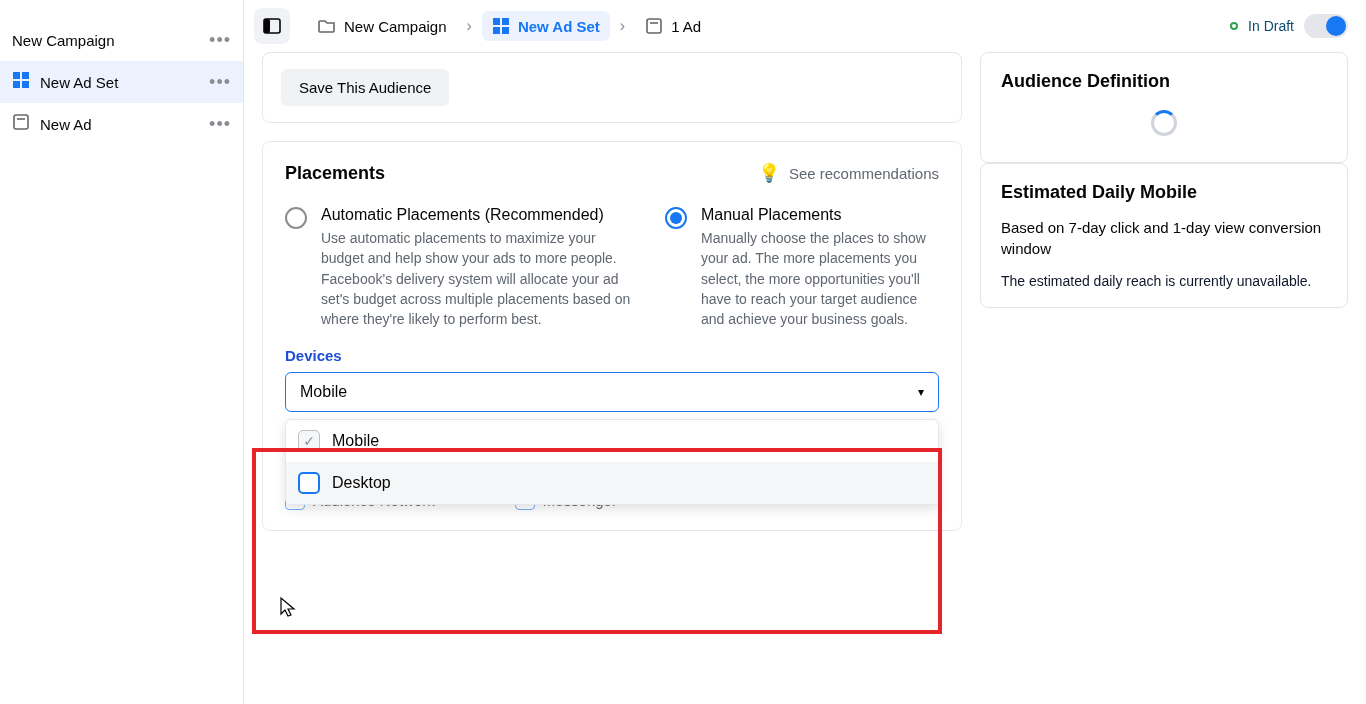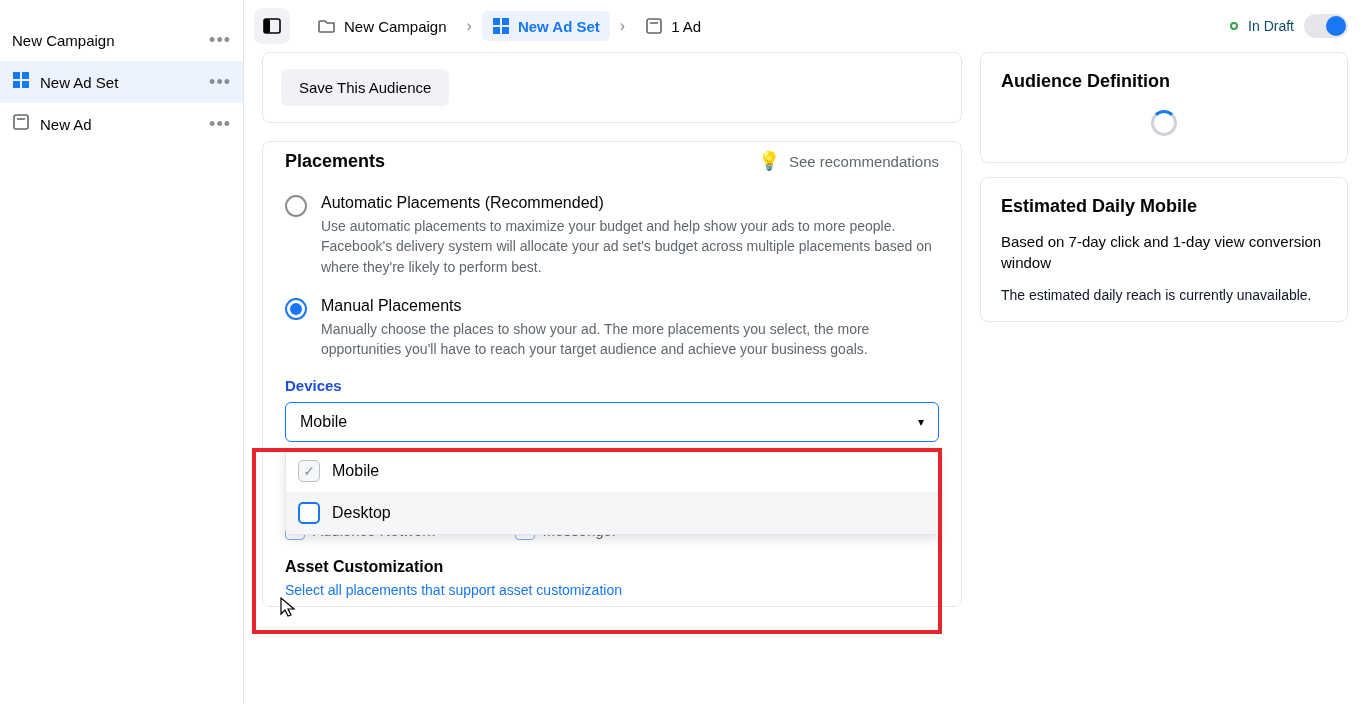--- a/index.html
+++ b/index.html
@@ -31,30 +31,30 @@
 .toggle { width: 44px; height: 24px; border-radius: 14px; background: #e4e6eb; position: relative; }
 .toggle .knob { width: 20px; height: 20px; background: #1877f2; border-radius: 50%; position: absolute; right: 2px; top: 2px; }
 
 .tabs { display: flex; justify-content: center; gap: 18px; padding: 12px 0 18px; }
 .tab { display: flex; align-items: center; gap: 8px; padding: 10px 20px; border-radius: 8px; font-size: 16px; font-weight: 600; cursor: pointer; }
 .tab.edit { background: #e7f3ff; color: #1877f2; }
 .tab.review { color: #050505; }
 
 .content-row { display: flex; gap: 18px; padding: 0 18px; }
 .left-col { flex: 1; display:flex; flex-direction:column; gap:18px; }
-.card { background: #fff; border: 1px solid #e4e6eb; border-radius: 8px; padding: 8px 22px; }
+.card { background: #fff; border: 1px solid #e4e6eb; border-radius: 8px; padding: 20px 22px; }
 .audience-card { padding: 16px 18px; }
 .save-audience-btn { background: #f0f2f5; border-radius: 6px; padding: 10px 18px; font-size: 15px; font-weight: 500; color: #050505; display: inline-block; cursor:pointer; }
 
 .placements-card .section-head { display: flex; align-items: center; justify-content: space-between; margin-bottom: 22px; }
 .section-title { font-size: 18px; font-weight: 700; color: #050505; }
 .see-rec { display: flex; align-items: center; gap: 8px; color: #606770; font-size: 15px; }
 .lightbulb { color: #4ad295; font-size: 18px; }
 
-.radio-group { display: flex; flex-direction: column; gap: 20px; margin-bottom: 18px; }
+.radio-group { display: flex; flex-direction: row; gap: 30px; margin-bottom: 18px; }
 .radio-row { display: flex; gap: 14px; }
 .radio-outer { width: 22px; height: 22px; border-radius: 50%; border: 2px solid #8a8d91; flex-shrink: 0; margin-top: 1px; position: relative; }
 .radio-outer.selected { border-color: #1877f2; }
 .radio-outer.selected::after { content:""; width: 12px; height: 12px; background:#1877f2; border-radius:50%; position:absolute; top:3px; left:3px; }
 .radio-content .radio-title { font-size: 16px; font-weight: 500; color: #050505; margin-bottom: 4px; }
 .radio-content .radio-desc { font-size: 14px; color: #606770; line-height: 1.45; }
 
 .devices-block { position: relative; }
 .devices-label { font-size: 15px; font-weight: 700; color: #1d4ed8; margin-bottom: 8px; }
 .devices-select { width: 100%; height: 40px; border: 1px solid #1877f2; border-radius: 6px; display: flex; align-items: center; justify-content: space-between; padding: 0 14px; font-size: 16px; color: #050505; background:#fff; cursor:pointer; }
@@ -70,21 +70,21 @@
 .highlight-box { position: absolute; border: 4px solid #e6252b; pointer-events: none; z-index: 8; }
 
 .under-dd { display:flex; gap: 80px; padding-top: 78px; color:#050505; font-size:15px; font-weight:500; }
 .under-item { display:flex; align-items:center; gap:8px; text-decoration: line-through; opacity: 0.6; }
 .under-check { width:20px; height:20px; border-radius:4px; border:1px solid #1877f2; color:#1877f2; display:flex; align-items:center; justify-content:center; font-size:13px; }
 
 .asset-cust { margin-top: 18px; }
 .asset-title { font-size: 16px; font-weight: 700; color: #050505; margin-bottom: 6px; }
 .asset-link { font-size: 14px; color: #1877f2; }
 
-.right-col { width: 368px; display: flex; flex-direction: column; gap: 14px; }
+.right-col { width: 368px; display: flex; flex-direction: column; }
 .side-card { background: #fff; border: 1px solid #e4e6eb; border-radius: 8px; padding: 18px 20px; }
 .side-title { font-size: 18px; font-weight: 700; color: #050505; margin-bottom: 14px; }
 .spinner { width: 26px; height: 26px; border: 3px solid #d0d4da; border-top-color: #1877f2; border-radius: 50%; margin: 18px auto 8px; animation: spin 1s linear infinite; }
 @keyframes spin { to { transform: rotate(360deg);} }
 .side-sub { font-size: 15px; color: #050505; margin-bottom: 14px; line-height:1.4; }
 .side-note { font-size: 14px; color: #0f172a; }
 
 .cursor-img { position: absolute; z-index: 20; pointer-events:none; }
 
 .folder-icon, .page-icon, .grid-icon { width:18px; height:18px; }
@@ -233,24 +233,20 @@
                 <span class="under-check">✓</span>
                 <span>Audience Network</span>
               </div>
               <div class="under-item">
                 <span class="under-check">✓</span>
                 <span>Messenger</span>
               </div>
             </div>
           </div>
 
-          <div class="asset-cust">
-            <div class="asset-title">Asset Customization</div>
-            <div class="asset-link">Select all placements that support asset customization</div>
-          </div>
 
         </div>
       </div>
 
       <div class="right-col">
         <div class="side-card">
           <div class="side-title">Audience Definition</div>
           <div class="spinner"></div>
         </div>
         <div class="side-card">

